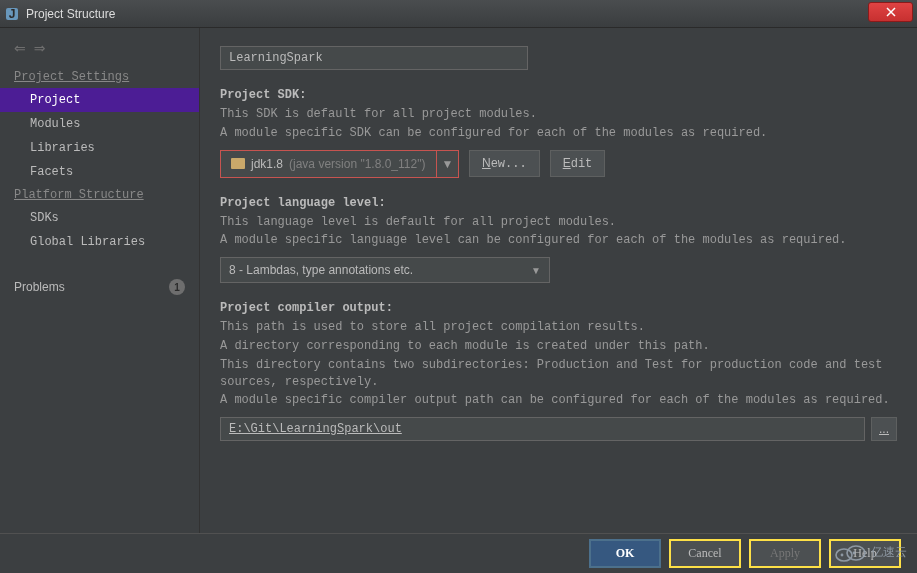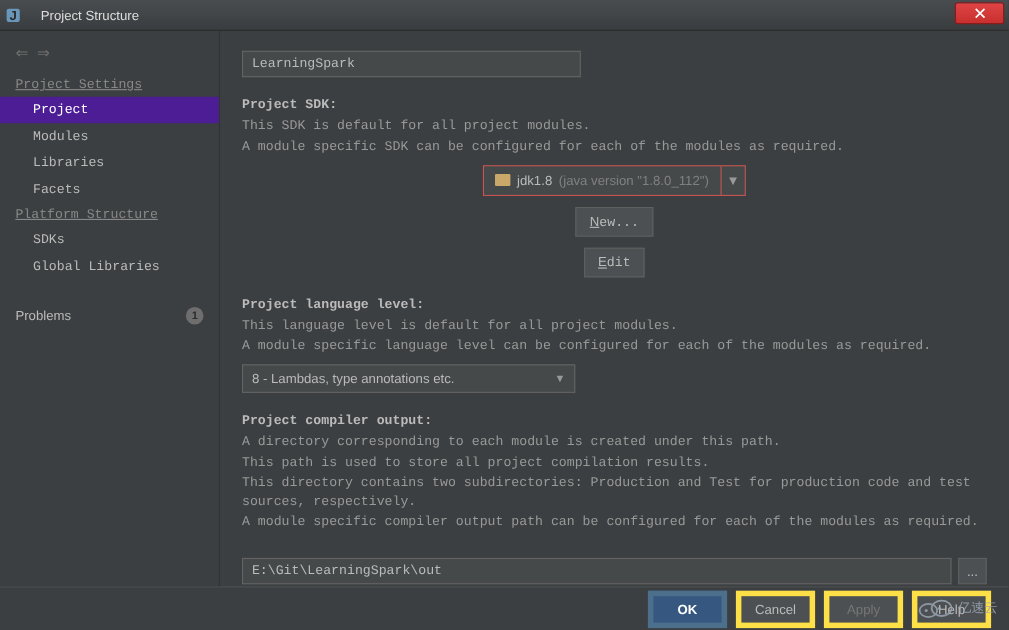--- a/index.html
+++ b/index.html
@@ -30,21 +30,20 @@
       width: 16px;
       height: 16px;
       margin-right: 6px;
       display: flex;
       align-items: center;
       justify-content: center;
     }
     .titlebar-title {
       color: #dddddd;
       flex: 1;
-      margin-left: 11px;
     }
     .close-btn {
       width: 45px;
       height: 20px;
       background: linear-gradient(to bottom, #e04343, #c73030);
       border: 1px solid #8b1a1a;
       border-radius: 3px;
       display: flex;
       align-items: center;
       justify-content: center;
@@ -139,21 +138,20 @@
       padding: 4px 8px;
       width: 308px;
       font-family: "Courier New", monospace;
       margin-top: 4px;
     }
     .sdk-row {
       display: flex;
       align-items: center;
       gap: 10px;
       margin-top: 8px;
-      flex-direction: column;
     }
     .sdk-dropdown {
       border: 1px solid #c75450;
       display: flex;
       align-items: center;
       background: #45494a;
       height: 28px;
     }
     .sdk-value {
       padding: 0 10px;
@@ -185,31 +183,32 @@
       text-decoration: underline;
       text-decoration-color: transparent;
     }
     .small-btn .u { text-decoration: underline; }
     .lang-dropdown {
       background: #45494a;
       border: 1px solid #646464;
       display: flex;
       align-items: center;
       justify-content: space-between;
-      width: 303px;
+      width: 330px;
       height: 26px;
       padding: 0 8px;
       font-family: "Courier New", monospace;
       margin-top: 8px;
     }
     .output-row {
       display: flex;
       gap: 6px;
-      margin-top: 24px;
-      align-items: center;
+      margin-top: 8px;
+      align-items: center;
+      text-decoration: underline;
     }
     .output-input {
       background: #45494a;
       border: 1px solid #646464;
       color: #bbbbbb;
       padding: 4px 8px;
       flex: 1;
       font-family: "Courier New", monospace;
     }
     .browse-btn {
@@ -229,23 +228,23 @@
       display: flex;
       justify-content: flex-end;
       align-items: center;
       padding: 0 16px;
       gap: 8px;
     }
     .dlg-btn {
       min-width: 72px;
       padding: 5px 12px;
       background: #4c5052;
-      border: 5px solid #fde047;
-      color: #bbbbbb;
-      font-family: Liberation Sans, sans-serif;
+      border: 2px solid #fde047;
+      color: #bbbbbb;
+      font-family: Liberation Serif, serif;
       text-align: center;
     }
     .dlg-btn.primary {
       background: #365880;
       border-color: #4c708c;
       color: #ffffff;
       font-weight: bold;
     }
     .dlg-btn.disabled {
       color: #777777;
@@ -340,22 +339,22 @@
       <div class="field-desc">This language level is default for all project modules.</div>
       <div class="field-desc">A module specific language level can be configured for each of the modules as required.</div>
       <div class="lang-dropdown">
         <span>8 - Lambdas, type annotations etc.</span>
         <span style="color:#999;font-size:10px;">▼</span>
       </div>
     </div>
 
     <div class="field-group">
       <span class="field-label">Project compiler output:</span>
+      <div class="field-desc">This path is used to store all project compilation results.</div>
       <div class="field-desc">A directory corresponding to each module is created under this path.</div>
-      <div class="field-desc">This path is used to store all project compilation results.</div>
       <div class="field-desc">This directory contains two subdirectories: Production and Test for production code and test sources, respectively.</div>
       <div class="field-desc">A module specific compiler output path can be configured for each of the modules as required.</div>
       <div class="output-row">
         <input class="output-input" value="E:\Git\LearningSpark\out" style="">
         <button class="browse-btn">...</button>
       </div>
     </div>
   </div>
 </div>
 

